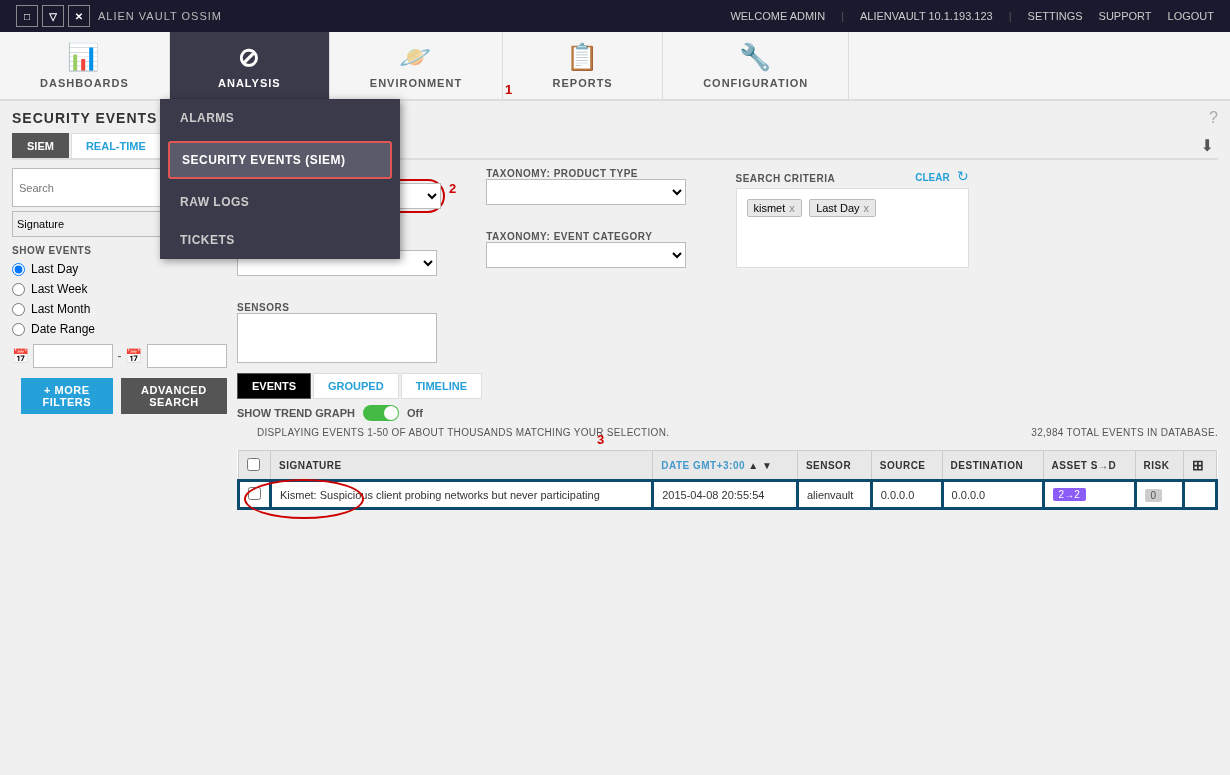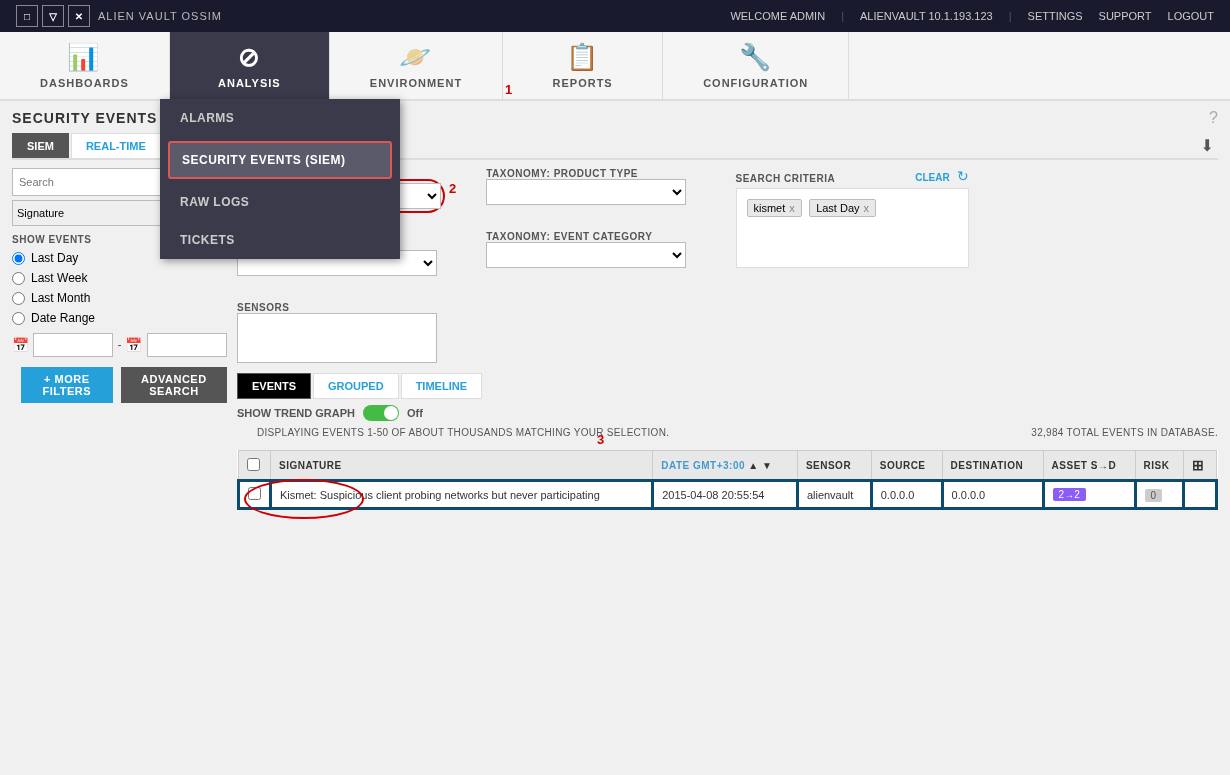--- a/index.html
+++ b/index.html
@@ -126,21 +126,21 @@
     .radio-item input[type=radio] { cursor: pointer; }
 
     
     .date-row { display: flex; align-items: center; gap: 4px; margin-bottom: 10px; }
     .date-input { width: 80px; height: 24px; border: 1px solid #bbb; font-size: 11px; padding: 0 4px; }
     .cal-icon { font-size: 14px; color: #555; cursor: pointer; }
 
     
     .search-box {
       width: 100%;
-      height: 28px;
+      height: 39px;
       border: 1px solid #bbb;
       padding: 0 6px;
       font-size: 11px;
       margin-bottom: 4px;
     }
 
     
     .sig-row { display: flex; align-items: center; gap: 4px; margin-bottom: 8px; }
     .sig-select { flex: 1; height: 26px; border: 1px solid #bbb; font-size: 11px; }
     .sig-btn { background: #26a0d8; border: none; color: #fff; padding: 0 8px; height: 26px; cursor: pointer; font-size: 11px; }

